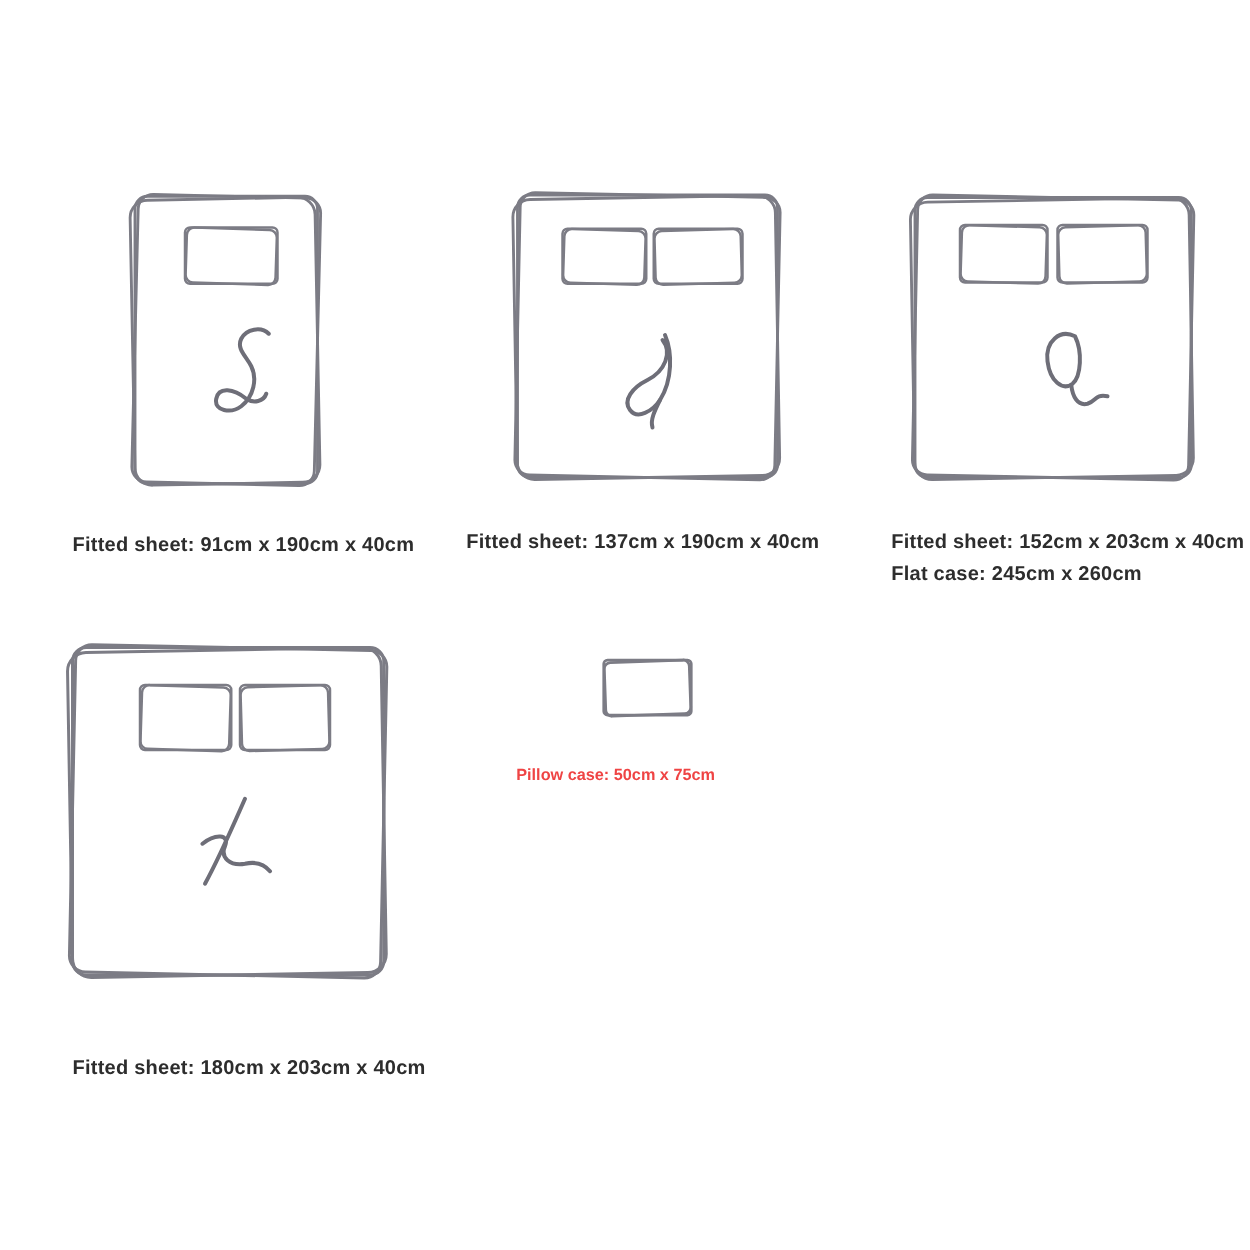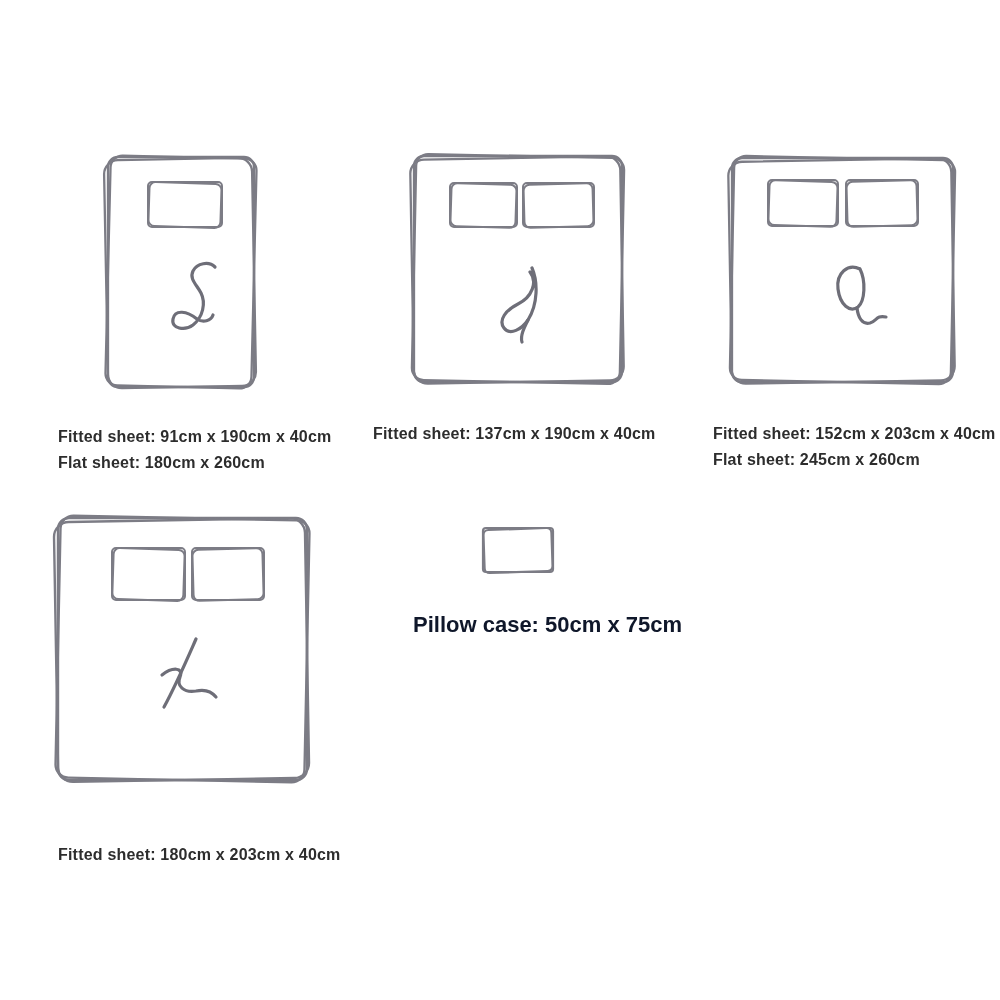--- a/index.html
+++ b/index.html
@@ -22,22 +22,22 @@
     position: absolute;
     color: #2d2d2d;
     font-size: 16px;
     font-weight: bold;
     line-height: 26px;
     letter-spacing: 0.2px;
     white-space: nowrap;
   }
   .pillow-label {
     position: absolute;
-    color: #0f172a;
-    font-size: 22px;
+    color: #ef4444;
+    font-size: 13px;
     font-weight: bold;
     white-space: nowrap;
   }
   svg { display: block; }
 </style>
 </head>
 <body>
 
 <div class="canvas">
 
@@ -100,30 +100,29 @@
       </g>
       <g fill="none" stroke="#6e6e78" stroke-width="3.2" stroke-linecap="round" stroke-linejoin="round" transform="translate(100,115)">
         <path d="M 40 8 C 28 2, 16 12, 18 28 C 20 44, 30 52, 38 46 C 45 40, 46 20, 40 8"></path>
         <path d="M 37 47 C 38 56, 42 64, 50 62 C 57 60, 56 54, 66 56"></path>
       </g>
     </svg>
   </div>
 
   <div class="label-block" style="left:58px; top:424px;">
     <div>Fitted sheet: 91cm x 190cm x 40cm</div>
-    <div>Flat sheet: 180cm x 260cm</div>
   </div>
 
   <div class="label-block" style="left:373px; top:421px;">
     <div>Fitted sheet: 137cm x 190cm x 40cm</div>
   </div>
 
   <div class="label-block" style="left:713px; top:421px;">
     <div>Fitted sheet: 152cm x 203cm x 40cm</div>
-    <div>Flat sheet: 245cm x 260cm</div>
+    <div>Flat case: 245cm x 260cm</div>
   </div>
 
   <div class="sketch" style="left:45px; top:505px;">
     <svg width="275" height="288" viewBox="0 0 275 288">
       <title>K</title>
       <g fill="none" stroke="#7c7c85" stroke-width="2.4" stroke-linecap="round">
         <rect x="13" y="13" width="249" height="262" rx="11"></rect>
         <rect x="13" y="13" width="249" height="262" rx="13" transform="rotate(1.2 137 144)"></rect>
         <rect x="11" y="15" width="251" height="260" rx="15" transform="rotate(-1 137 144)"></rect>
       </g>

